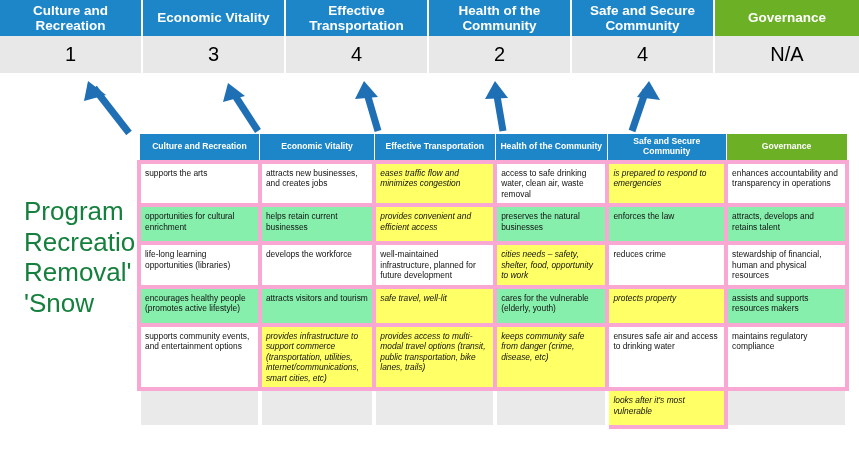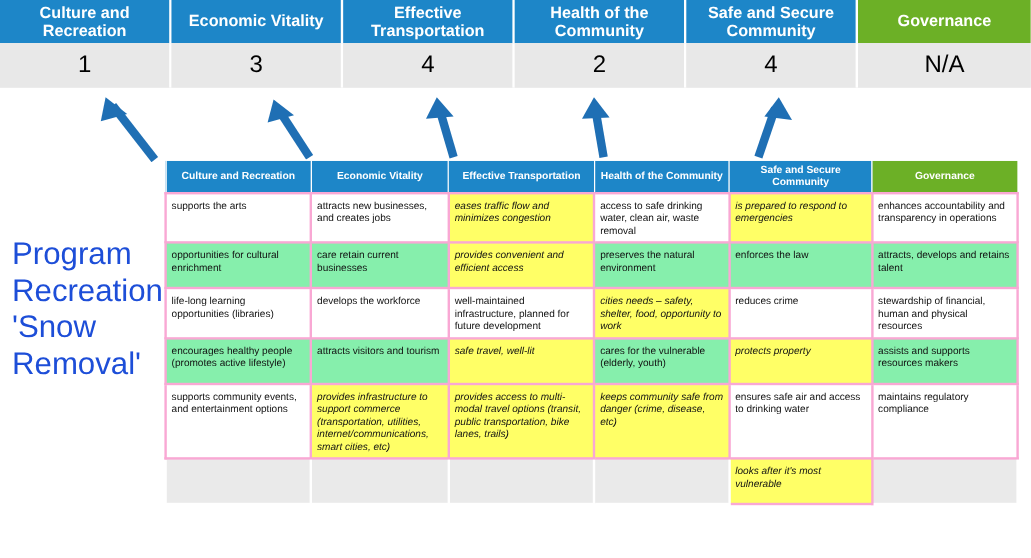--- a/index.html
+++ b/index.html
@@ -73,24 +73,24 @@
     position: absolute;
     left: 0;
     top: 73px;
     width: 859px;
     height: 62px;
   }
 
   
   #caption {
     position: absolute;
-    left: 10px;
+    left: 24px;
     top: 196px;
     width: 125px;
-    color: #1d4ed8;
+    color: #15803d;
     font-size: 26px;
     line-height: 1.18;
     text-align: left;
   }
 
   
   #matrix {
     position: absolute;
     left: 137px;
     top: 133px;
@@ -111,21 +111,21 @@
     box-sizing: border-box;
   }
   #matrix th.blue { background: #1d86c8; }
   #matrix th.green { background: #6cb026; }
   #matrix td {
     font-size: 8.4px;
     line-height: 1.25;
     color: #111111;
     vertical-align: top;
     padding: 4px 4px;
-    border: 2px solid #f9a8d4;
+    border: 4px solid #f9a8d4;
     background: #ffffff;
     height: 38px;
     box-sizing: border-box;
   }
   #matrix tr.alt td { background: #86efac; }
   #matrix td.hl { background: #ffff66 !important; font-style: italic; }
   #matrix td.blank { background: #ffffff !important; border-color: #ffffff; }
   #matrix tr.alt td.blank { background: #eaeaea !important; }
 </style>
 </head>
@@ -174,22 +174,22 @@
     <polygon points="228,10 245,23 223,29"></polygon>
     <polygon points="364,8 378,24 355,26"></polygon>
     <polygon points="495,8 508,25 485,26"></polygon>
     <polygon points="649,8 660,27 637,24"></polygon>
   </g>
 </svg>
 
 <div id="caption">
   <div>Program</div>
   <div>Recreation:</div>
+  <div>Removal'</div>
   <div>'Snow</div>
-  <div>Removal'</div>
 </div>
 
 <table id="matrix">
   <colgroup>
     <col style="width:112px">
     <col style="width:106px">
     <col style="width:112px">
     <col style="width:104px">
     <col style="width:110px">
     <col style="width:112px">
@@ -208,23 +208,23 @@
       <tr>
         <td>supports the arts</td>
         <td>attracts new businesses, and creates jobs</td>
         <td class="hl">eases traffic flow and minimizes congestion</td>
         <td>access to safe drinking water, clean air, waste removal</td>
         <td class="hl">is prepared to respond to emergencies</td>
         <td>enhances accountability and transparency in operations</td>
       </tr>
       <tr class="alt">
         <td>opportunities for cultural enrichment</td>
-        <td>care retain current businesses</td>
+        <td>helps retain current businesses</td>
         <td class="hl">provides convenient and efficient access</td>
-        <td>preserves the natural environment</td>
+        <td>preserves the natural businesses</td>
         <td>enforces the law</td>
         <td>attracts, develops and retains talent</td>
       </tr>
       <tr>
         <td>life-long learning opportunities (libraries)</td>
         <td>develops the workforce</td>
         <td>well-maintained infrastructure, planned for future development</td>
         <td class="hl">cities needs – safety, shelter, food, opportunity to work</td>
         <td>reduces crime</td>
         <td>stewardship of financial, human and physical resources</td>

